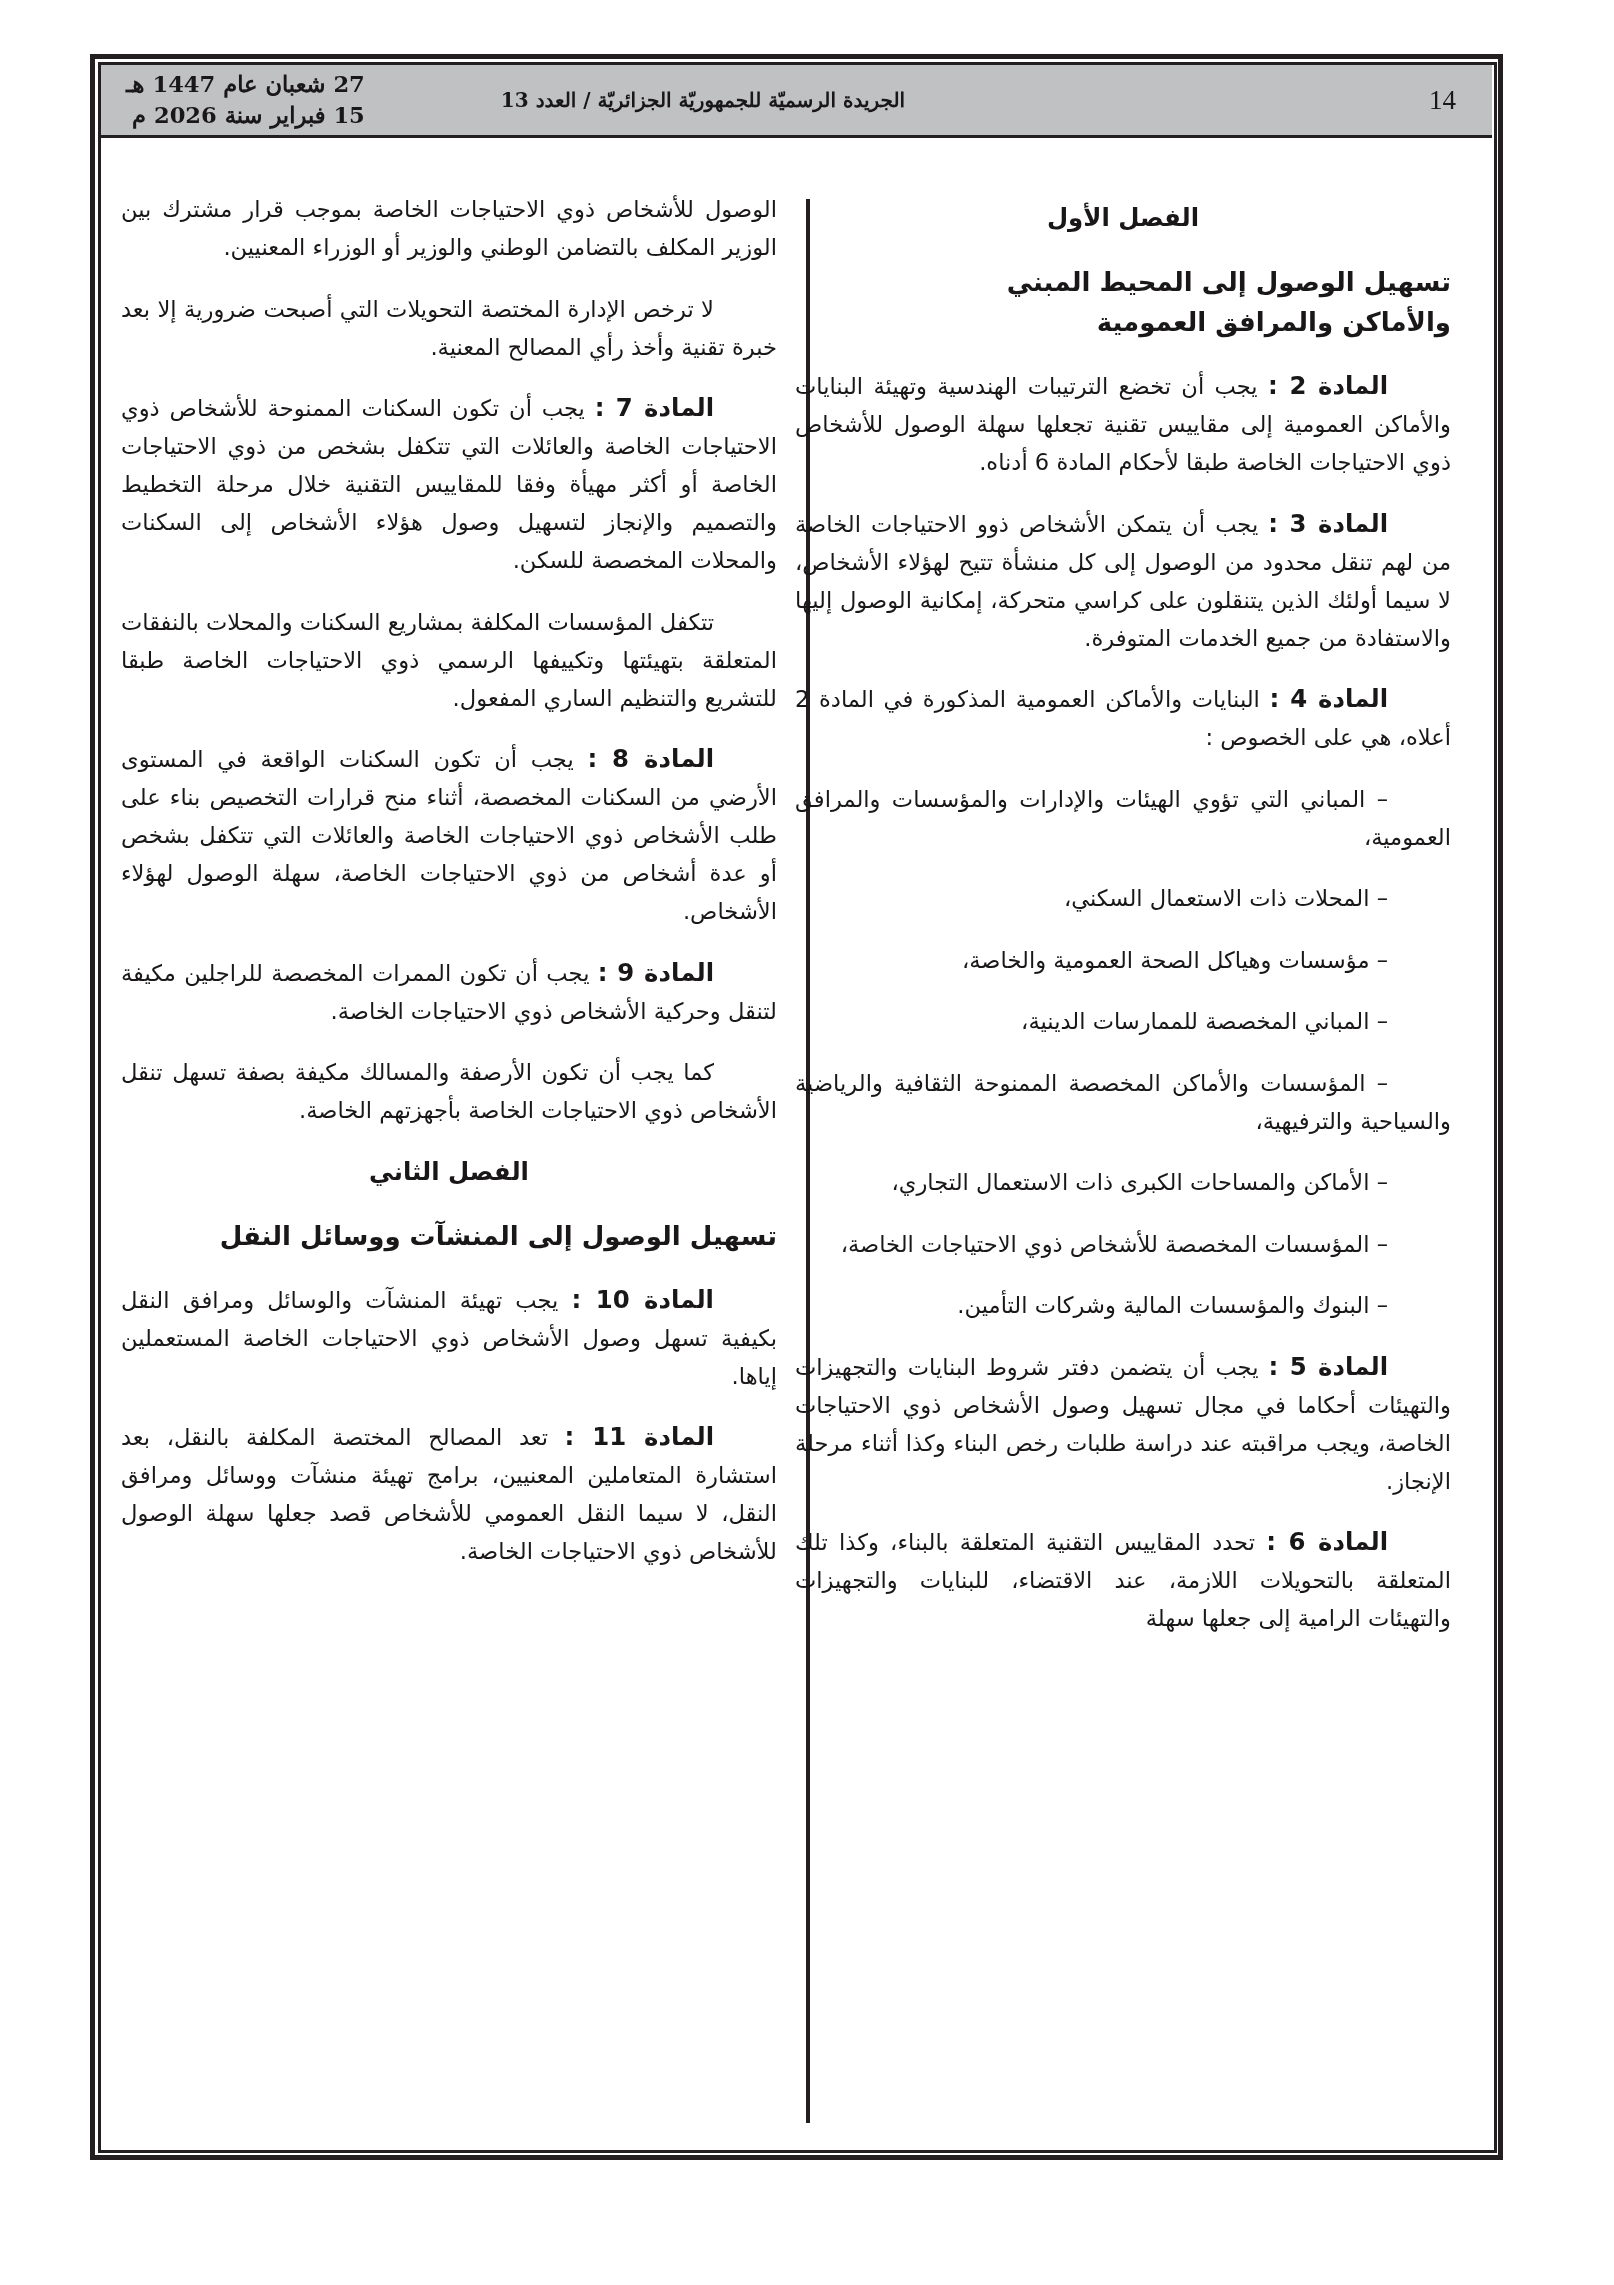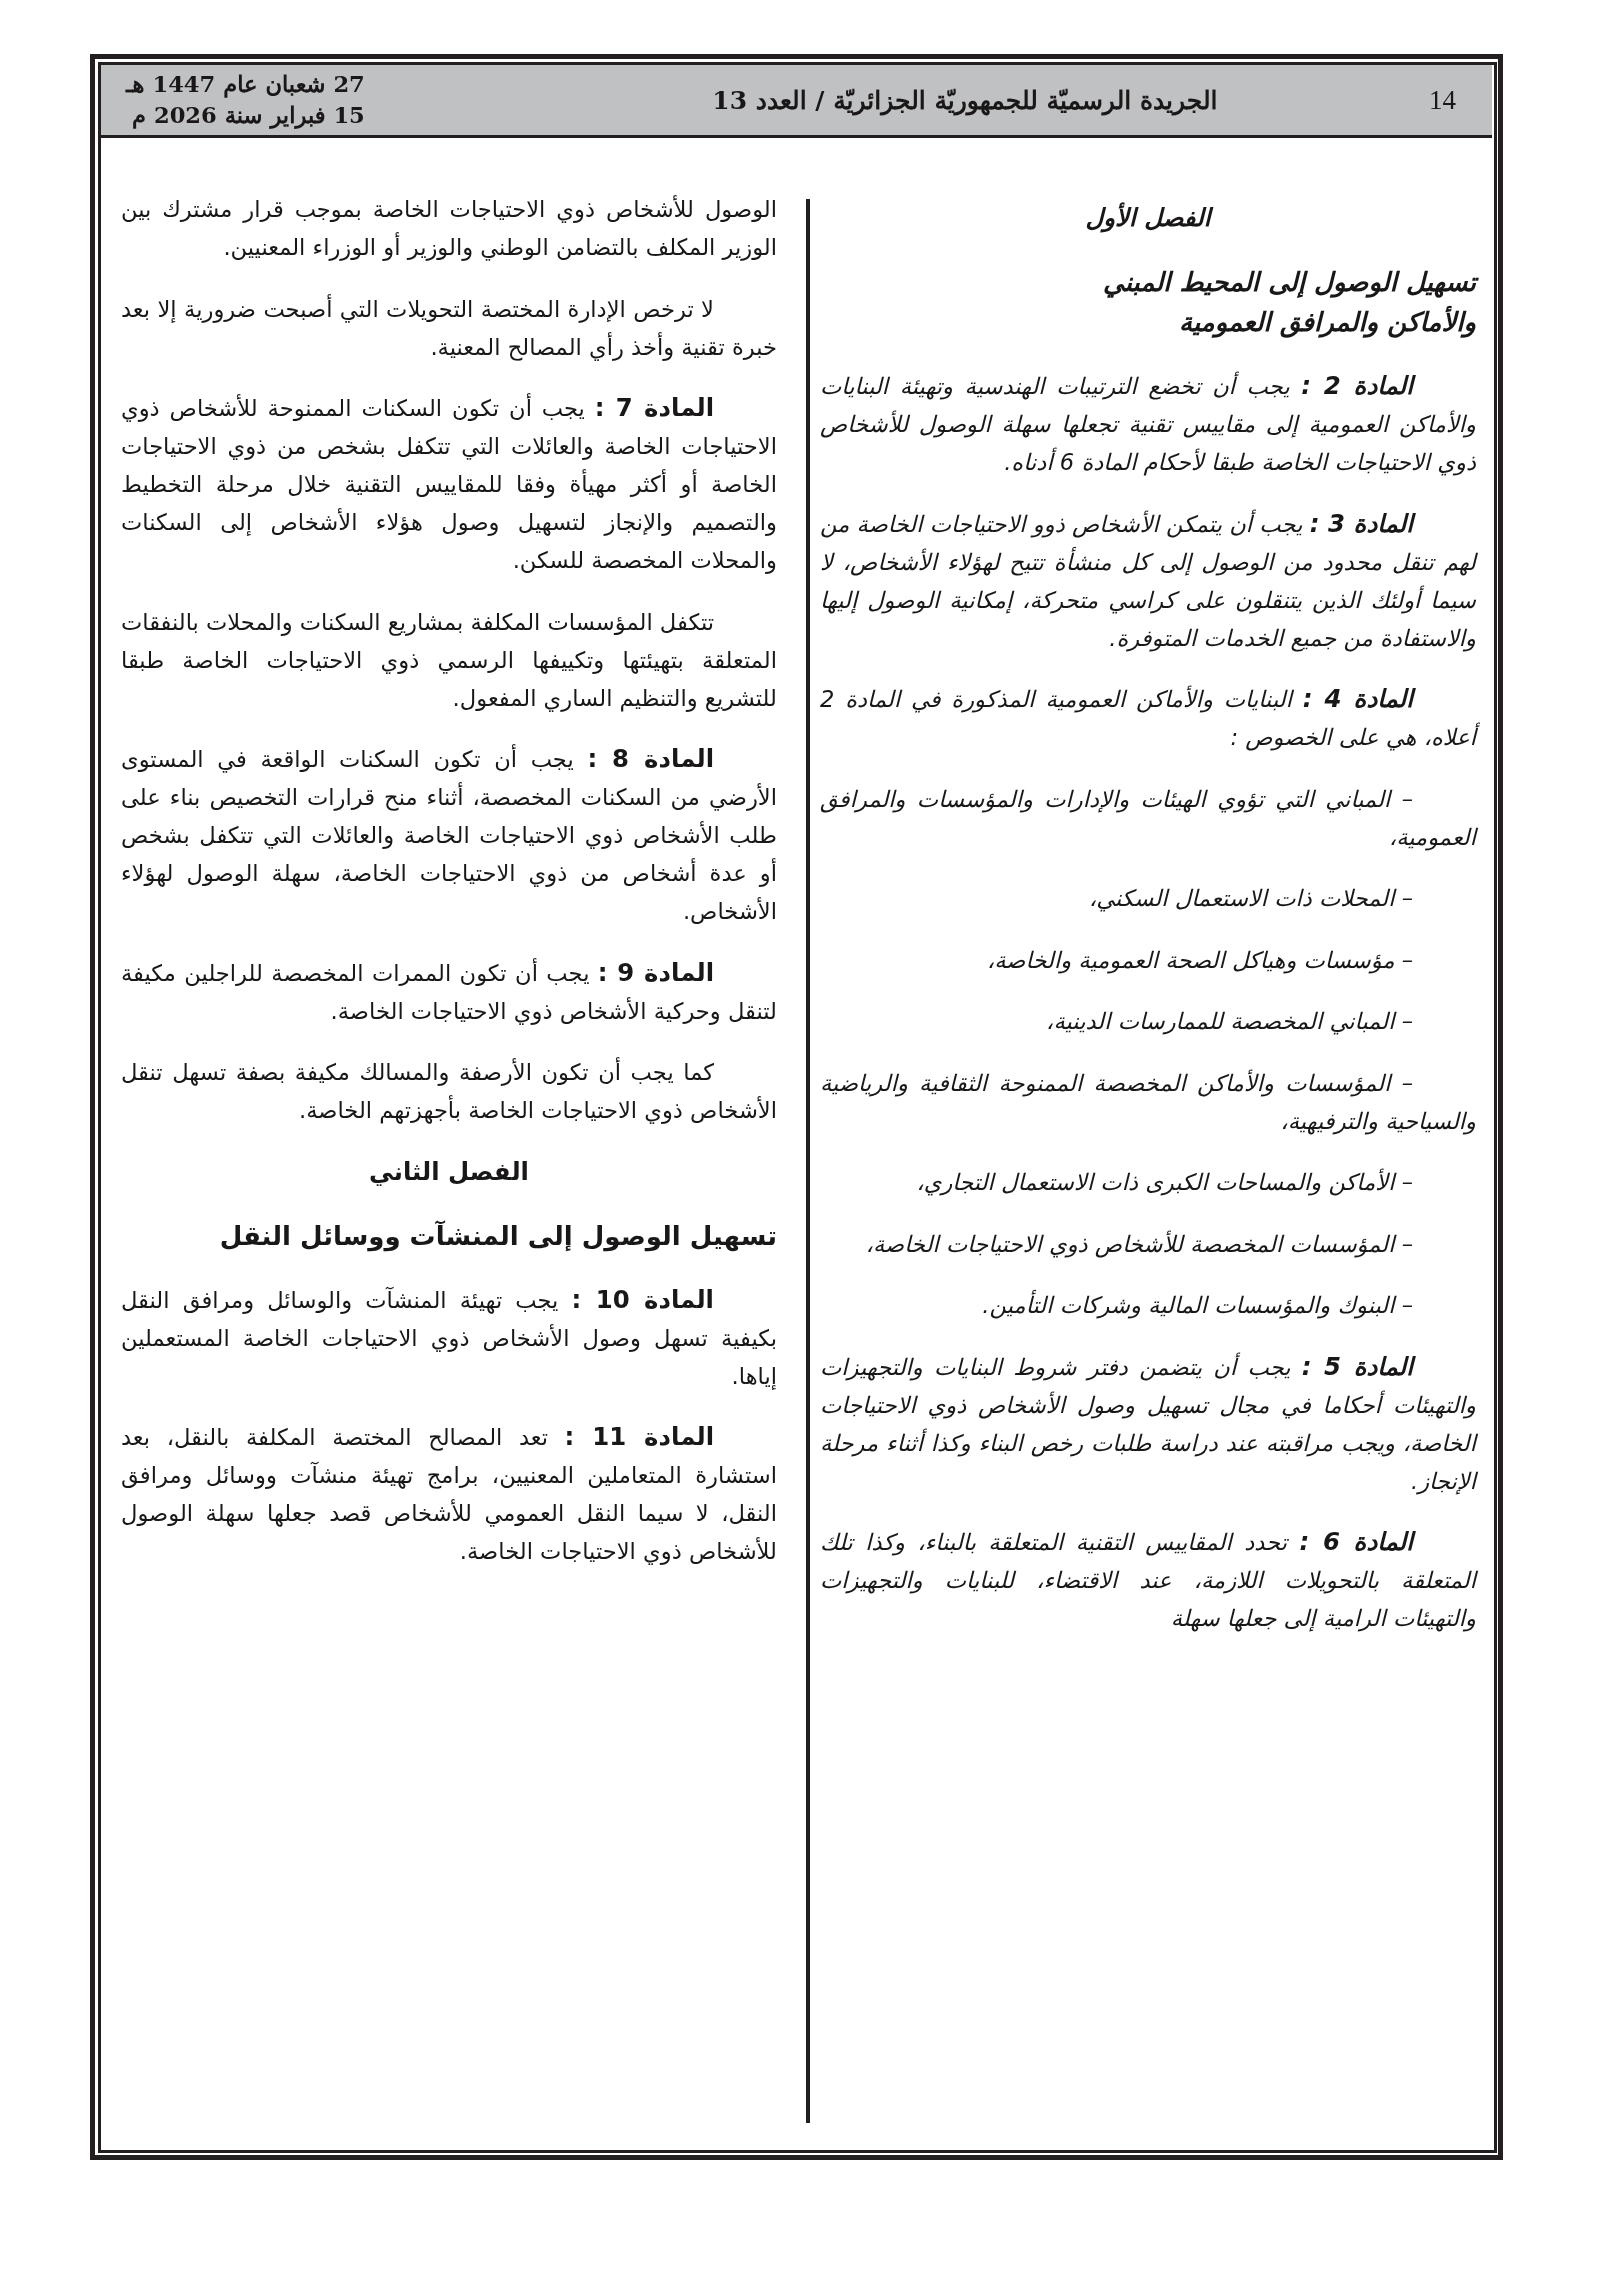--- a/index.html
+++ b/index.html
@@ -7,27 +7,27 @@
          font-family: "DejaVu Sans", "Liberation Sans", sans-serif; color: #1a1718; }
   .outer-frame { position: absolute; left: 90px; top: 54px; width: 1413px; height: 2106px;
                  border: 5.4px solid #231f20; box-sizing: border-box; }
   .inner-frame { position: absolute; left: 98px; top: 62px; width: 1399px; height: 2091px;
                  border: 3.6px solid #231f20; box-sizing: border-box; }
   .header-band { position: absolute; left: 101px; top: 65px; width: 1391px; height: 73px;
                  background: #c0c1c3; border-bottom: 3.6px solid #231f20; box-sizing: border-box;
                  display: flex; align-items: center; justify-content: space-between; padding: 0 36px 0 25px; direction: ltr; }
   .hdr-date { font-family: "DejaVu Serif", "Liberation Serif", serif; font-weight: bold; font-size: 22.6px;
               line-height: 31px; text-align: right; direction: rtl; }
-  .hdr-title { font-family: "DejaVu Serif", "Liberation Serif", serif; font-weight: bold; font-size: 25px;
-               direction: rtl; flex: 1; text-align: center; padding-left: 136px; }
+  .hdr-title { font-family: "DejaVu Serif", "Liberation Serif", serif; font-weight: bold; font-size: 20px;
+               direction: rtl; flex: 1; text-align: left; padding-left: 136px; }
   .hdr-page { font-family: "Liberation Serif", "DejaVu Serif", serif; font-weight: normal; font-size: 27px; }
 
   .col { position: absolute; top: 190px; width: 669px; font-size: 22.6px; line-height: 38px;
          text-align: justify; direction: rtl; }
-  .col-right { left: 820px; width: 656px; font-style: italic; }
+  .col-right { left: 795px; width: 656px; }
   .col-left { left: 121px; width: 656px; }
   .divider { position: absolute; left: 806px; top: 199px; width: 3.6px; height: 1924px; background: #231f20; }
 
   .chapter { text-align: center; font-weight: bold; font-size: 24.4px; margin: 9px 0 25px 0; }
   .chapter-title { text-align: right; font-weight: bold; font-size: 26px; margin: 0 0 25px 0; line-height: 40px; }
   p.para { margin: 0 0 23.5px 0; text-indent: 63px; }
   p.para.noindent { text-indent: 0; }
   .art-label { font-weight: bold; font-size: 24.4px; }
   ul.items { list-style: none; margin: 0; padding: 0; }
   ul.items li { margin: 0 0 23.5px 0; text-indent: 63px; }

